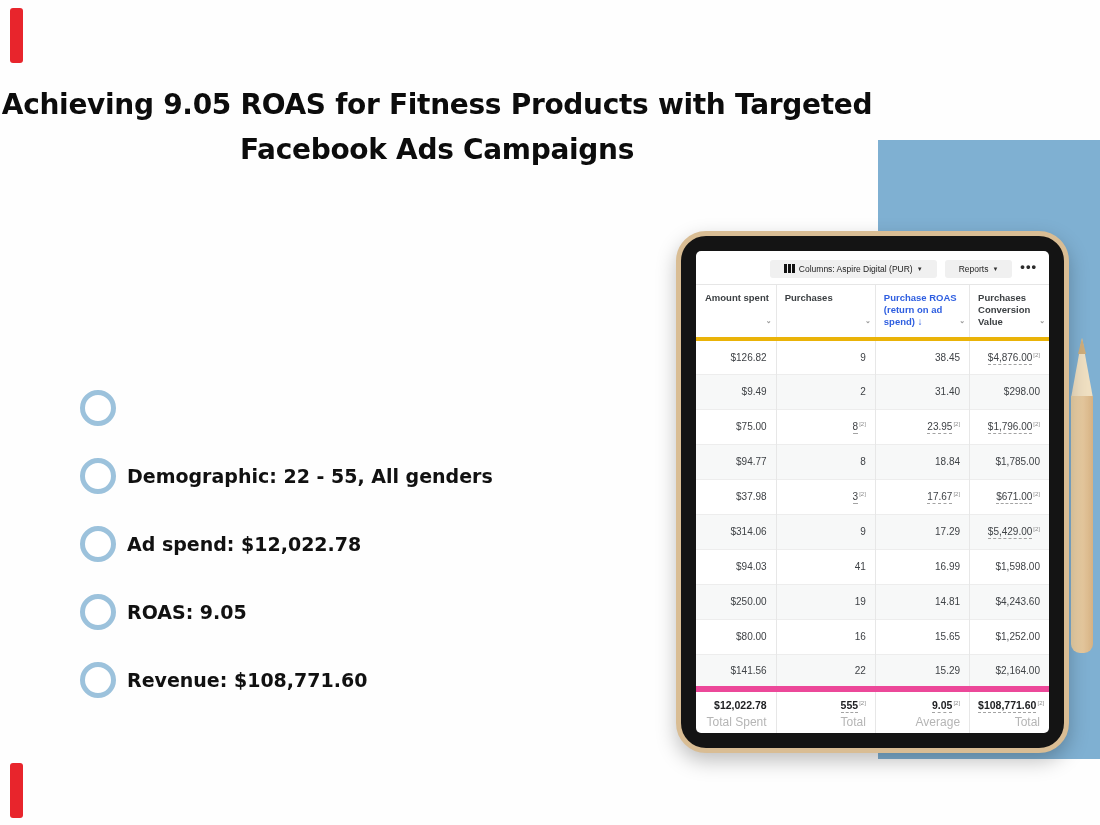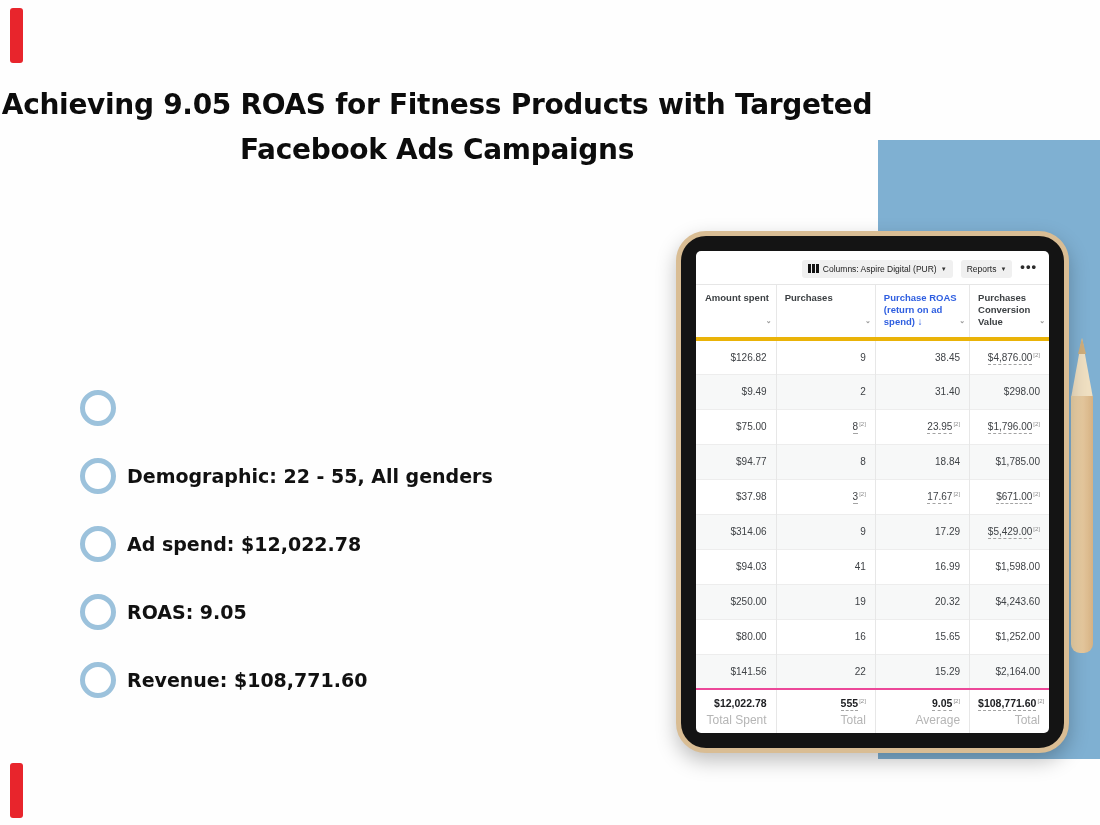--- a/index.html
+++ b/index.html
@@ -45,21 +45,21 @@
   #tablet { position:absolute; left:676px; top:231px; width:393px; height:522px;
             background:#141414; border:5px solid #d9bd94; border-radius:30px;
             box-shadow:0 8px 20px rgba(0,0,0,0.25); }
   #screen { position:absolute; left:15px; right:15px; top:15px; bottom:15px;
             background:#ffffff; border-radius:5px; overflow:hidden; }
 
   
   #ads-toolbar { display:flex; justify-content:flex-end; align-items:center;
                  gap:8px; padding:8px 10px 6px 0; }
   .tb-btn { display:flex; align-items:center; gap:4px; background:#f0f0f0;
-            border-radius:3px; padding:4px 6px; font-size:8.5px; color:#1d1d1d;
+            border-radius:3px; padding:4px 14px; font-size:8.5px; color:#1d1d1d;
             white-space:nowrap; cursor:default; }
   .cols-icon { display:inline-flex; gap:1.5px; }
   .cols-icon i { display:block; width:2.5px; height:9px; background:#111; }
   .caret { font-size:6px; color:#333; }
   #more-btn { font-size:13px; font-weight:bold; color:#2d2d2d; letter-spacing:1px;
               padding:0 2px 4px 0; }
 
   
   #ads-table { width:100%; border-collapse:collapse; table-layout:fixed; }
   #ads-table col.c1{width:22.7%;} #ads-table col.c2{width:28.1%;}
@@ -71,21 +71,21 @@
   #ads-table th.blue { color:#2e5ee0; }
   .hdr-caret { position:absolute; right:4px; bottom:10px; font-size:7px; color:#9a9a9a; }
   .sort-arrow { color:#2e5ee0; font-size:10px; font-weight:bold; }
   #ads-table td { text-align:right; font-size:10px; color:#3f4246; height:35px;
                   padding:0 9px 0 4px; border-top:1px solid #ededed; }
   #ads-table th + th, #ads-table td + td { border-left:1px solid #e7e7e7;padding-left:8px; }
   #ads-table tbody tr:nth-child(even) td { background:#f7f8f8; }
   #ads-table tbody tr:first-child td { border-top:none; }
   .flagged { border-bottom:1px dashed #a3a3a3; padding-bottom:1px; }
   sup.attr { font-size:6px; color:#8c8c8c; margin-left:1px; }
-  #ads-table tfoot td { border-top:2px solid #ec4899; padding-top:7px; padding-bottom:9px;
+  #ads-table tfoot td { border-top:6px solid #ec4899; padding-top:7px; padding-bottom:9px;
                         height:auto; vertical-align:top; }
   .tot-val { font-weight:bold; font-size:10.5px; color:#202124; }
   .tot-label { font-size:12px; color:#b5b5b5; padding-top:4px; }
 </style>
 </head>
 <body>
 
 <div id="stage">
 
   <div id="red-bar-top" class="red-bar"></div>
@@ -200,21 +200,21 @@
             </tr>
             <tr>
               <td><span>$94.03</span></td>
               <td><span>41</span></td>
               <td><span>16.99</span></td>
               <td><span>$1,598.00</span></td>
             </tr>
             <tr>
               <td><span>$250.00</span></td>
               <td><span>19</span></td>
-              <td><span>20.32</span></td>
+              <td><span>14.81</span></td>
               <td><span>$4,243.60</span></td>
             </tr>
             <tr>
               <td><span>$80.00</span></td>
               <td><span>16</span></td>
               <td><span>15.65</span></td>
               <td><span>$1,252.00</span></td>
             </tr>
             <tr>
               <td><span>$141.56</span></td>

